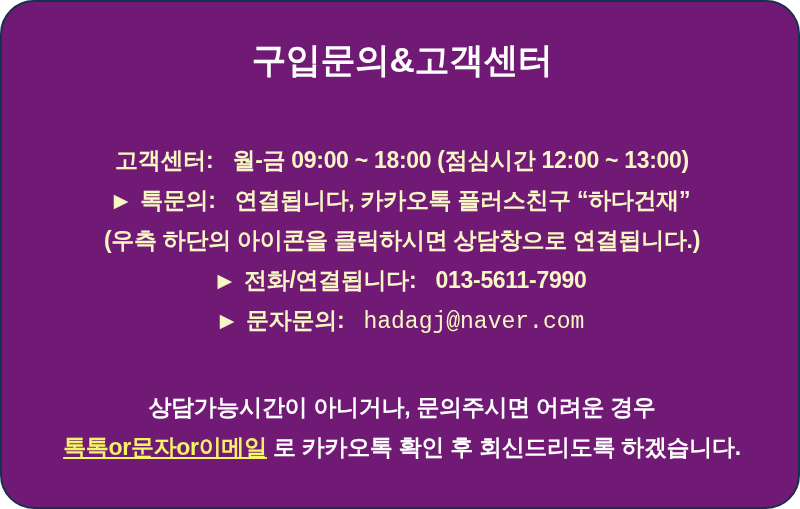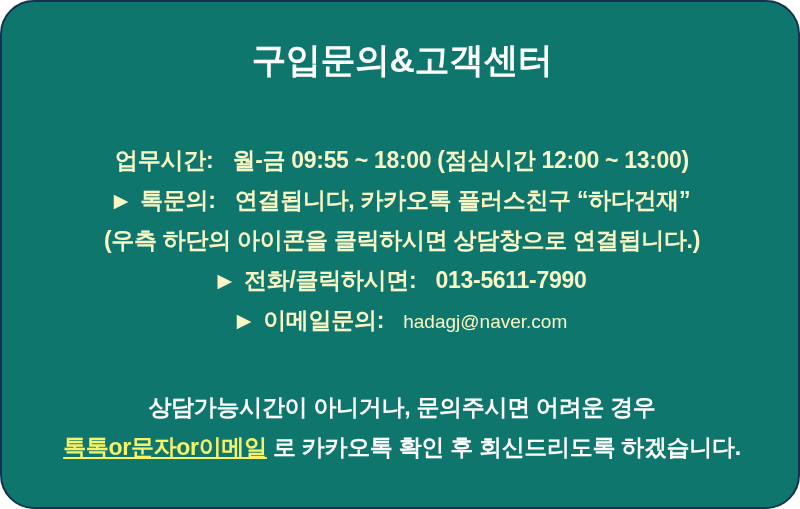--- a/index.html
+++ b/index.html
@@ -15,21 +15,21 @@
     font-family: "Liberation Sans", "DejaVu Sans", sans-serif;
   }
 
   .panel {
     position: absolute;
     left: 0px;
     top: 0px;
     width: 800px;
     height: 509px;
     box-sizing: border-box;
-    background: #0f766e;
+    background: #701a75;
     border-radius: 34px;
     border: 2px solid #16304f;
     overflow: hidden;
   }
 
   
   .title {
     position: absolute;
     top: 38px;
     left: 0;
@@ -64,23 +64,23 @@
   .bullet {
     color: #f8f6c4;
     font-size: 19px;
     font-weight: normal;
     display: inline-block;
     transform: translateY(-1px);
     margin-right: 6px;
   }
   .gap-sm { display: inline-block; width: 7px; }
   .email {
-    font-family: Liberation Sans, sans-serif;
+    font-family: Liberation Mono, monospace;
     font-weight: normal;
-    font-size: 19px;
+    font-size: 23px;
     letter-spacing: 0px;
   }
 
   
   .closing-block {
     position: absolute;
     top: 385px;
     left: 0;
     width: 800px;
   }
@@ -104,46 +104,46 @@
 </head>
 <body>
 
 <div class="panel">
 
   <div class="title">구입문의&amp;고객센터</div>
 
   <div class="info-block">
 
     <div class="info-line">
-      <span>업무시간:</span>
+      <span>고객센터:</span>
       <span class="gap-sm"></span>
-      <span>월-금  09:55 ~ 18:00 (점심시간  12:00 ~ 13:00)</span>
+      <span>월-금  09:00 ~ 18:00 (점심시간  12:00 ~ 13:00)</span>
     </div>
 
     <div class="info-line">
       <span class="bullet">▶</span>
       <span>톡문의:</span>
       <span class="gap-sm"></span>
       <span>연결됩니다, 카카오톡 플러스친구 “하다건재”</span>
     </div>
 
     <div class="info-line">
       <span>(우측 하단의 아이콘을 클릭하시면 상담창으로 연결됩니다.)</span>
     </div>
 
     <div class="info-line">
       <span class="bullet">▶</span>
-      <span>전화/클릭하시면:</span>
+      <span>전화/연결됩니다:</span>
       <span class="gap-sm"></span>
       <span>013-5611-7990</span>
     </div>
 
     <div class="info-line">
       <span class="bullet">▶</span>
-      <span>이메일문의:</span>
+      <span>문자문의:</span>
       <span class="gap-sm"></span>
       <span class="email">hadagj@naver.com</span>
     </div>
 
   </div>
 
   <div class="closing-block">
     <div class="closing-line">
       <span>상담가능시간이 아니거나, 문의주시면 어려운 경우</span>
     </div>

